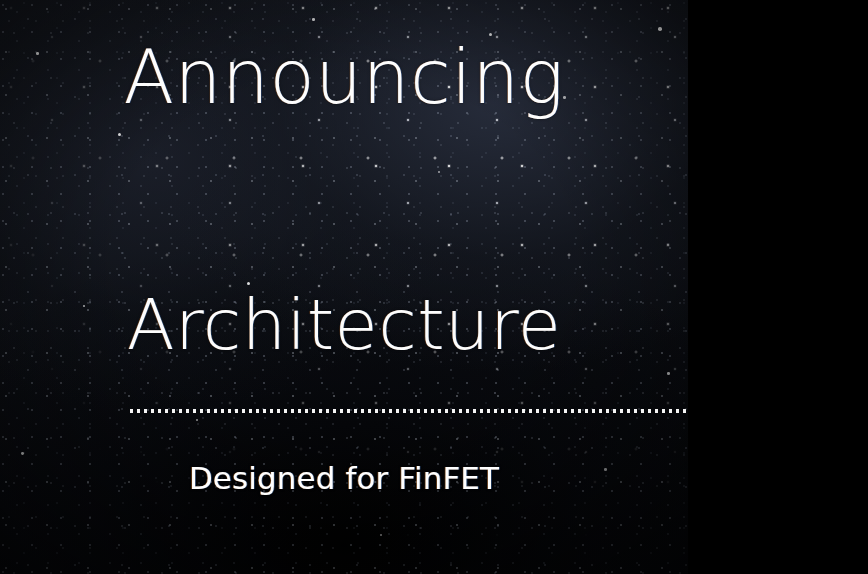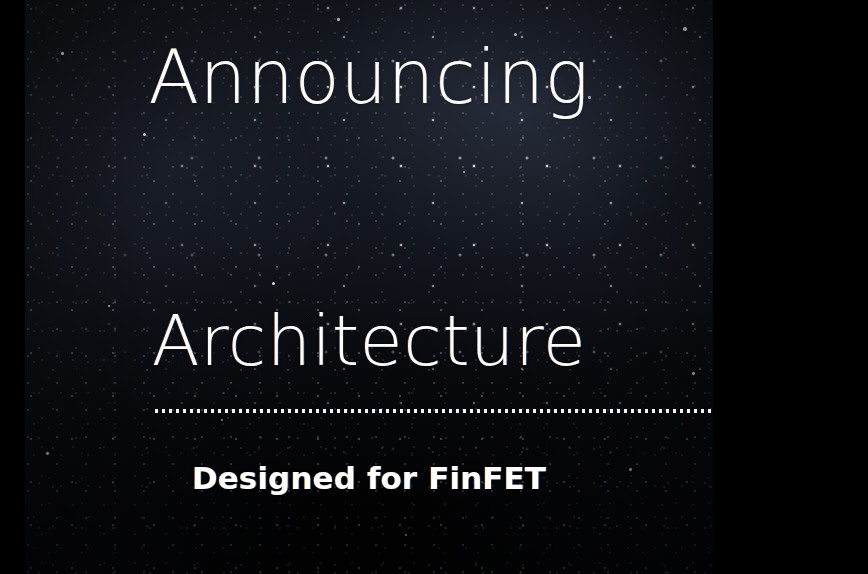--- a/index.html
+++ b/index.html
@@ -9,21 +9,20 @@
     background: #000;
   }
   #slide {
     position: relative;
     width: 688px;
     height: 574px;
     overflow: hidden;
     font-family: "DejaVu Sans", sans-serif;
     background-color: #15803d;
     user-select: none;
-    margin-left: 25px;
   }
 
   
   .bg-base {
     position: absolute;
     inset: 0;
     background:
       radial-gradient(ellipse 70% 60% at 72% 18%, rgba(42,48,64,0.85) 0%, rgba(24,28,38,0.45) 45%, rgba(0,0,0,0) 78%),
       radial-gradient(ellipse 60% 55% at 22% 28%, rgba(30,34,46,0.7) 0%, rgba(16,19,26,0.3) 50%, rgba(0,0,0,0) 80%),
       radial-gradient(ellipse 90% 70% at 50% 95%, rgba(0,0,0,0.95) 0%, rgba(4,5,8,0.6) 40%, rgba(0,0,0,0) 80%),
@@ -106,21 +105,21 @@
     line-height: 1;
     font-weight: 200;
     letter-spacing: 1px;
     color: #ffffff;
     text-shadow: 0 0 2px rgba(255,255,255,0.12);
   }
 
   .t-architecture {
     position: absolute;
     left: 0; right: 0;
-    top: 306px;
+    top: 290px;
     font-size: 70px;
     line-height: 1;
     font-weight: 300;
     letter-spacing: 0.5px;
     color: #fdfdfd;
     text-shadow: -0.6px 0 rgba(255,140,40,0.32), 0.7px 0 rgba(80,160,255,0.32), 0 0 3px rgba(0,0,0,0.5);
   }
 
   .divider {
     position: absolute;
@@ -133,21 +132,21 @@
     background-repeat: repeat-x;
     opacity: 0.96;
   }
 
   .t-tagline {
     position: absolute;
     left: 0; right: 0;
     top: 461px;
     font-size: 31px;
     line-height: 1.1;
-    font-weight: 700;
+    font-weight: 400;
     letter-spacing: 0.1px;
     color: #ffffff;
     text-shadow: -0.7px 0 rgba(255,150,50,0.42), 0.8px 0 rgba(90,160,255,0.40), 0 0 3px rgba(0,0,0,0.55);
   }
 </style>
 </head>
 <body>
 
 <div id="slide">
 

